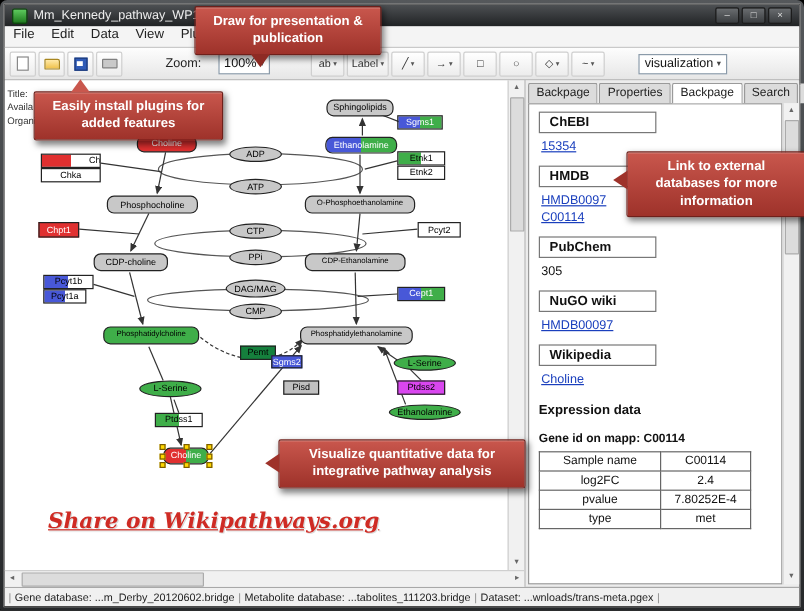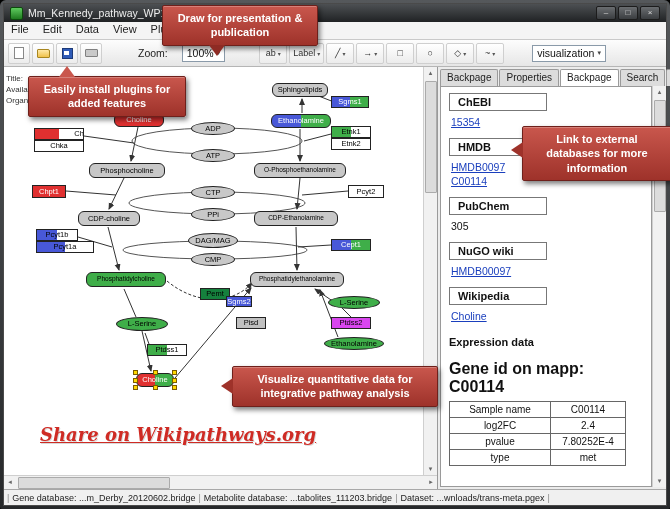--- a/index.html
+++ b/index.html
@@ -84,21 +84,21 @@
   .side-tab.active{background:#fff;position:relative;z-index:2;}
   .side-row{flex:1;display:flex;min-height:0;margin:0 0 2px 2px;}
   .side-body{flex:1;background:#fff;border:1px solid #9a9a9a;padding:4px 8px;overflow:hidden;font-size:11px;min-width:0;}
   .bp-header{width:fit-content;min-width:80px;margin:10px 0 5px;padding:2px 8px;border:1px solid #777;
              font-weight:bold;font-size:11px;color:#111;background:#fff;}
   .bp-header.first{margin-top:2px;}
   .bp-valrow{margin:0 0 2px 2px;}
   .bp-link{color:#1a3fbd;text-decoration:underline;font-size:10.5px;cursor:pointer;}
   .bp-value{color:#111;font-size:10.5px;}
   .exp-title{font-weight:bold;font-size:11px;margin:14px 0 2px;color:#111;}
-  .gene-id{font-weight:bold;font-size:16px;margin:12px 0 5px;color:#111;}
+  .gene-id{font-weight:bold;font-size:10px;margin:12px 0 5px;color:#111;}
   .exp-table{border-collapse:collapse;}
   .exp-table td{border:1px solid #666;font-size:10px;padding:2px 6px;text-align:center;color:#111;}
   .exp-table td:first-child{width:88px;}
   .exp-table td:last-child{width:62px;}
 
   
   .statusbar{height:15px;background:#f0f0f0;border-top:1px solid #a8a8a8;display:flex;align-items:center;
              padding:0 3px;font-size:9px;color:#222;gap:3px;white-space:nowrap;overflow:hidden;flex:0 0 auto;}
   .st-sep{color:#8a8a8a;}
 
@@ -260,34 +260,34 @@
                 <div class="pnode oval" style="left: 187px; top: 74px; width: 44px; height: 13px; background: rgb(200, 200, 200);">ATP</div>
                 <div class="pnode met" style="left: 85px; top: 88px; width: 76px; height: 15px; background: rgb(200, 200, 200);">Phosphocholine</div>
                 <div class="pnode met" style="left: 250px; top: 88px; width: 92px; height: 15px; background: rgb(200, 200, 200); font-size: 6.5px;">O-Phosphoethanolamine</div>
                 <div class="pnode oval" style="left: 187px; top: 111px; width: 44px; height: 13px; background: rgb(200, 200, 200);">CTP</div>
                 <div class="pnode gene" style="left: 28px; top: 110px; width: 34px; height: 13px; background: rgb(224, 48, 48); color: rgb(255, 255, 255);">Chpt1</div>
                 <div class="pnode gene" style="left: 344px; top: 110px; width: 36px; height: 13px; background: rgb(255, 255, 255);">Pcyt2</div>
                 <div class="pnode oval" style="left: 187px; top: 133px; width: 44px; height: 13px; background: rgb(200, 200, 200);">PPi</div>
                 <div class="pnode met" style="left: 74px; top: 136px; width: 62px; height: 15px; background: rgb(200, 200, 200);">CDP-choline</div>
                 <div class="pnode met" style="left: 250px; top: 136px; width: 84px; height: 15px; background: rgb(200, 200, 200); font-size: 6.5px;">CDP-Ethanolamine</div>
                 <div class="pnode gene" style="left: 32px; top: 154px; width: 42px; height: 12px; background: linear-gradient(90deg, rgb(72, 88, 216) 0px, rgb(72, 88, 216) 50%, rgb(255, 255, 255) 50%, rgb(255, 255, 255) 100%);">Pcyt1b</div>
-                <div class="pnode gene" style="left: 32px; top: 166px; width: 58px; height: 12px; background: linear-gradient(90deg, rgb(72, 88, 216) 0px, rgb(72, 88, 216) 50%, rgb(255, 255, 255) 50%, rgb(255, 255, 255) 100%);">Pcyt1a</div>
+                <div class="pnode gene" style="left: 32px; top: 166px; width: 36px; height: 12px; background: linear-gradient(90deg, rgb(72, 88, 216) 0px, rgb(72, 88, 216) 50%, rgb(255, 255, 255) 50%, rgb(255, 255, 255) 100%);">Pcyt1a</div>
                 <div class="pnode oval" style="left: 184px; top: 158px; width: 50px; height: 15px; background: rgb(200, 200, 200);">DAG/MAG</div>
                 <div class="pnode gene" style="left: 327px; top: 164px; width: 40px; height: 12px; background: linear-gradient(90deg, rgb(72, 88, 216) 0px, rgb(72, 88, 216) 50%, rgb(63, 174, 73) 50%, rgb(63, 174, 73) 100%); color: rgb(255, 255, 255);">Cept1</div>
                 <div class="pnode oval" style="left: 187px; top: 178px; width: 44px; height: 13px; background: rgb(200, 200, 200);">CMP</div>
                 <div class="pnode met" style="left: 82px; top: 197px; width: 80px; height: 15px; background: rgb(63, 174, 73); font-size: 6.5px;">Phosphatidylcholine</div>
                 <div class="pnode met" style="left: 246px; top: 197px; width: 94px; height: 15px; background: rgb(200, 200, 200); font-size: 6.5px;">Phosphatidylethanolamine</div>
                 <div class="pnode gene" style="left: 196px; top: 213px; width: 30px; height: 12px; background: #15803d;">Pemt</div>
                 <div class="pnode gene" style="left: 222px; top: 221px; width: 26px; height: 11px; background: rgb(72, 88, 216); color: rgb(255, 255, 255);">Sgms2</div>
                 <div class="pnode oval" style="left: 112px; top: 242px; width: 52px; height: 14px; background: rgb(63, 174, 73);">L-Serine</div>
                 <div class="pnode oval" style="left: 324px; top: 221px; width: 52px; height: 13px; background: rgb(63, 174, 73);">L-Serine</div>
                 <div class="pnode gene" style="left: 232px; top: 242px; width: 30px; height: 12px; background: rgb(192, 192, 192);">Pisd</div>
                 <div class="pnode gene" style="left: 327px; top: 242px; width: 40px; height: 12px; background: #d946ef;">Ptdss2</div>
                 <div class="pnode oval" style="left: 320px; top: 262px; width: 60px; height: 13px; background: rgb(63, 174, 73);">Ethanolamine</div>
-                <div class="pnode gene" style="left: 125px; top: 269px; width: 40px; height: 12px; background: linear-gradient(90deg, rgb(63, 174, 73) 0px, rgb(63, 174, 73) 50%, rgb(255, 255, 255) 50%, rgb(255, 255, 255) 100%); margin-left: 18px;">Ptdss1</div>
+                <div class="pnode gene" style="left: 125px; top: 269px; width: 40px; height: 12px; background: linear-gradient(90deg, rgb(63, 174, 73) 0px, rgb(63, 174, 73) 50%, rgb(255, 255, 255) 50%, rgb(255, 255, 255) 100%);">Ptdss1</div>
                 <div class="pnode met" style="left: 132px; top: 298px; width: 38px; height: 14px; background: linear-gradient(90deg, rgb(224, 48, 48) 0px, rgb(224, 48, 48) 50%, rgb(63, 174, 73) 50%, rgb(63, 174, 73) 100%); color: rgb(255, 255, 255);">Choline</div>
                 <span class="handle" style="left: 129px; top: 295px;"></span>
                 <span class="handle" style="left: 129px; top: 303px;"></span>
                 <span class="handle" style="left: 129px; top: 310px;"></span>
                 <span class="handle" style="left: 149px; top: 295px;"></span>
                 <span class="handle" style="left: 149px; top: 310px;"></span>
                 <span class="handle" style="left: 168px; top: 295px;"></span>
                 <span class="handle" style="left: 168px; top: 303px;"></span>
                 <span class="handle" style="left: 168px; top: 310px;"></span>
               </div>

